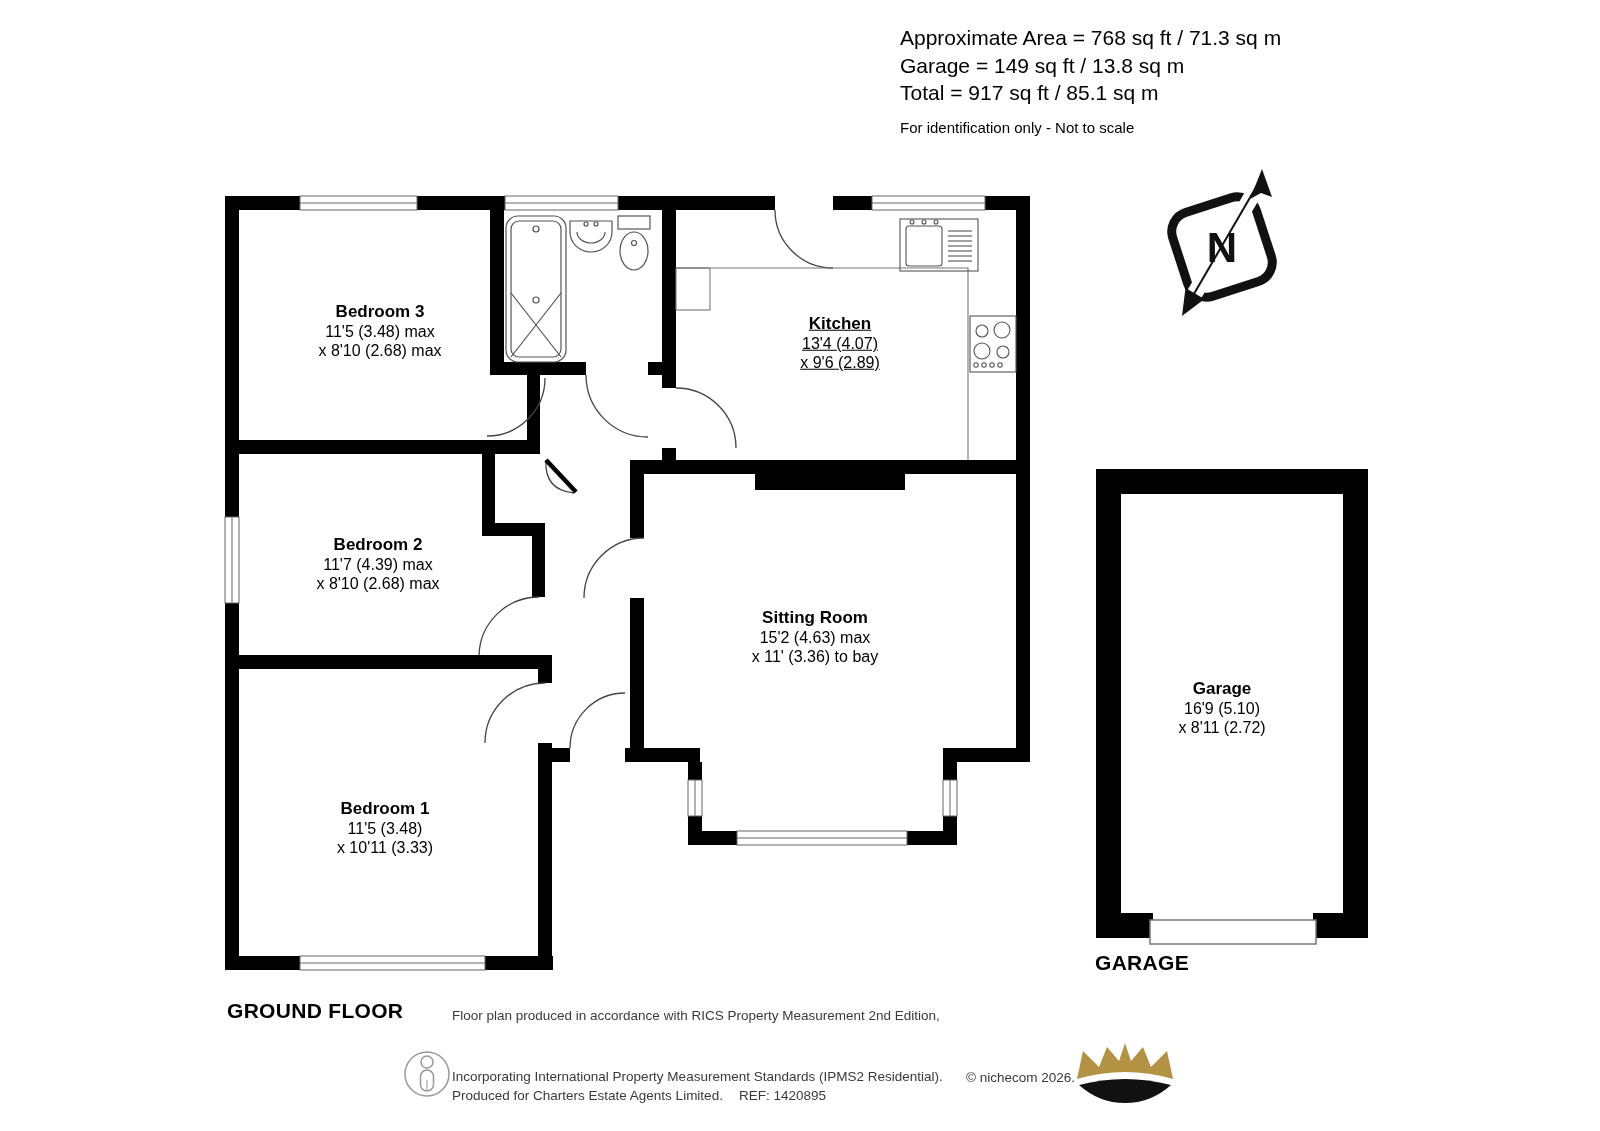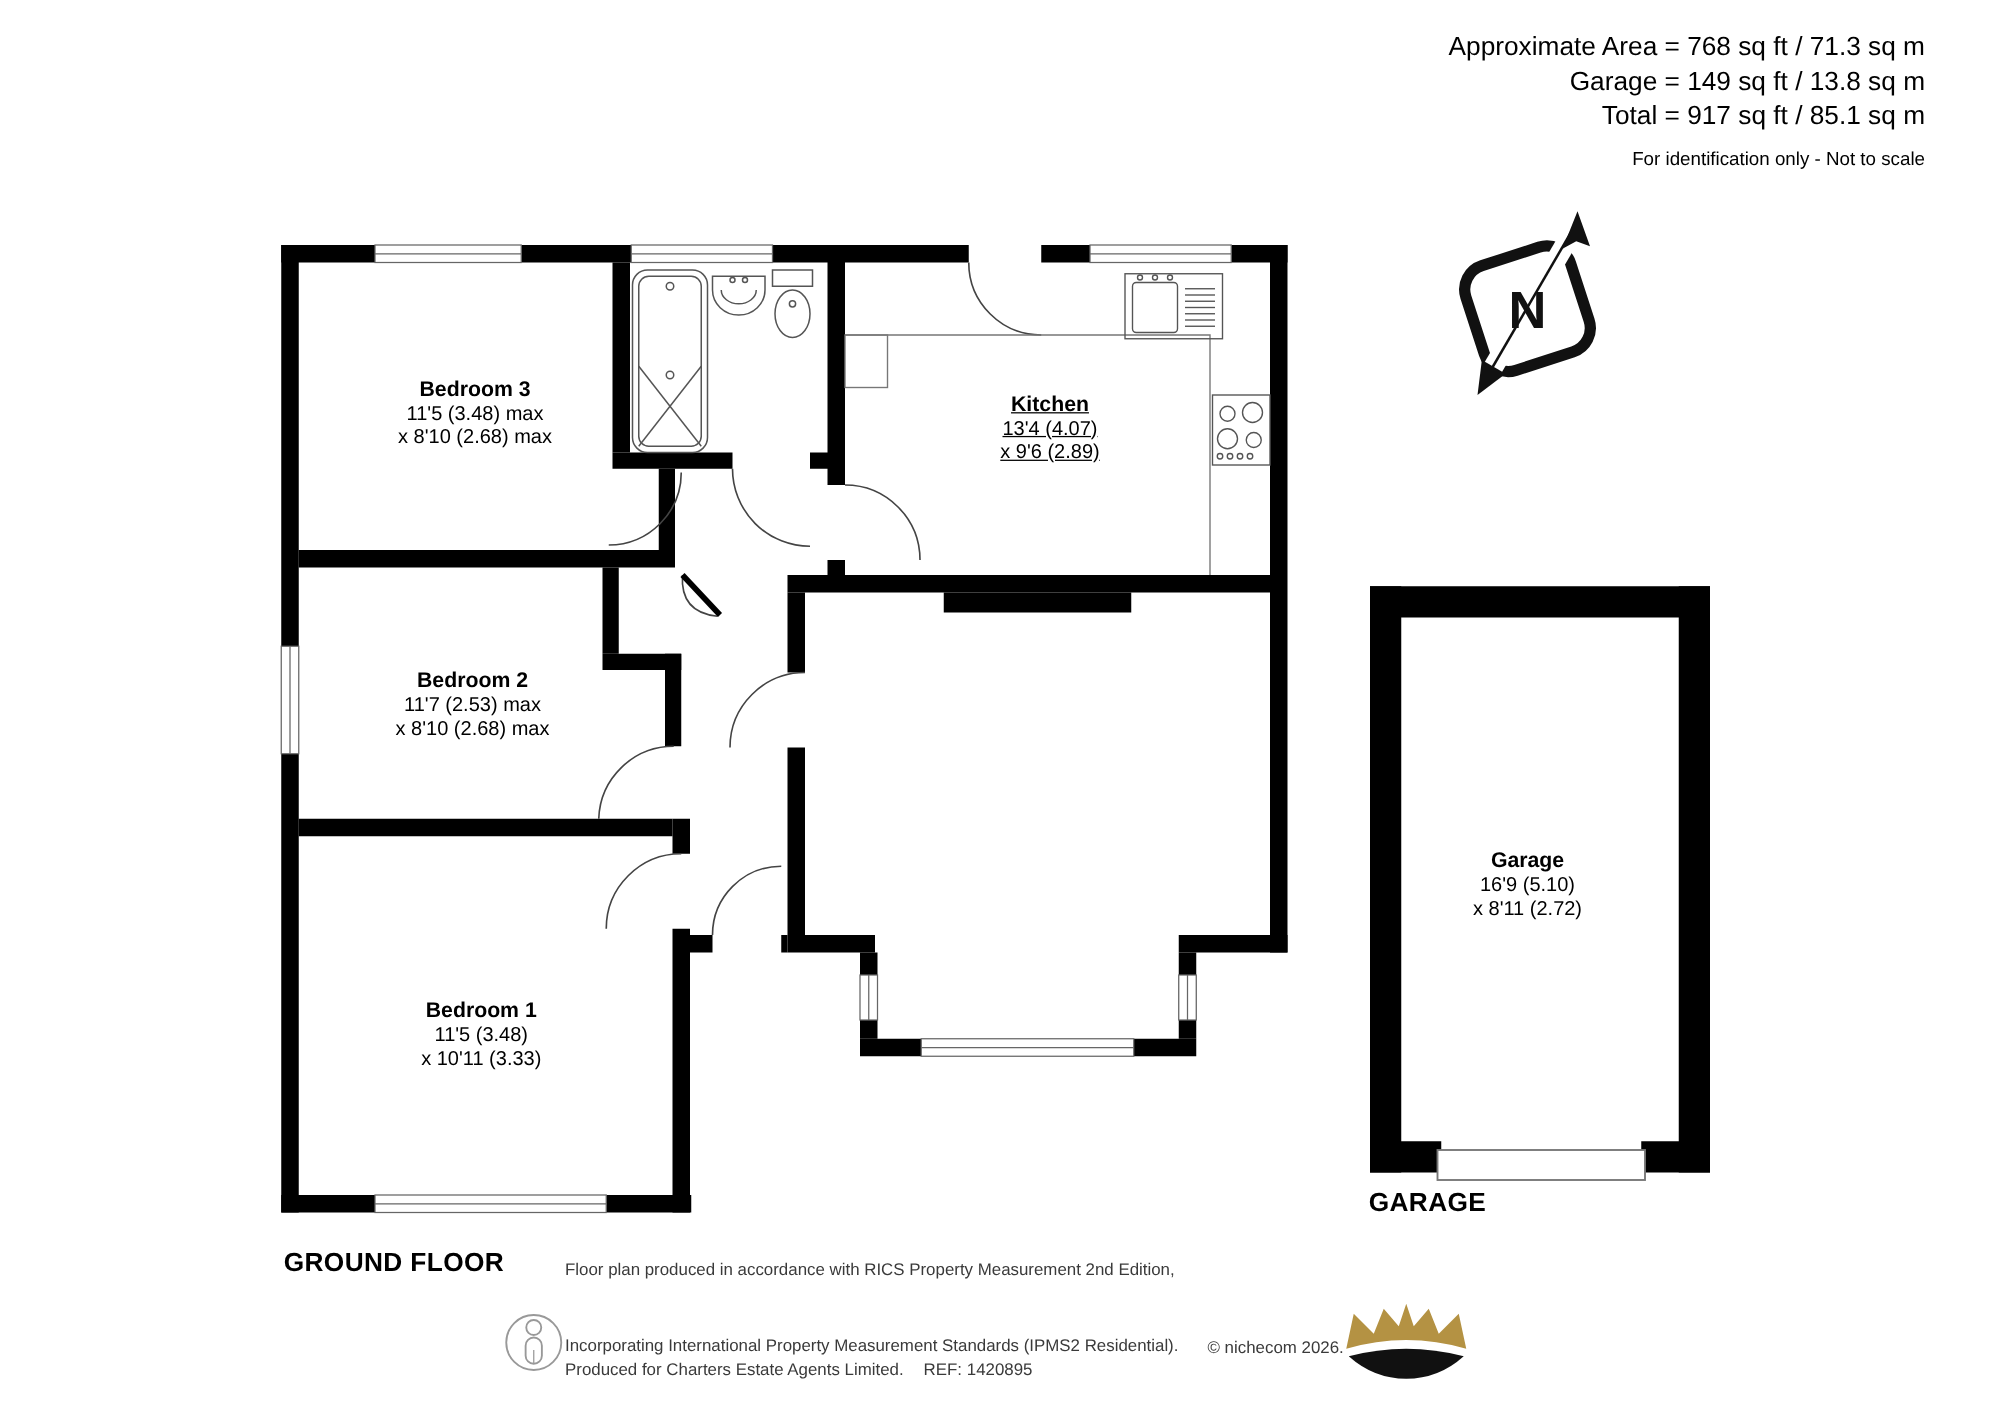--- a/index.html
+++ b/index.html
@@ -1,20 +1,20 @@
 <!DOCTYPE html>
 <html><head>
 <meta charset="utf-8">
 <style>
   html,body{margin:0;padding:0;background:#fff;}
   #page{position:relative;width:1600px;height:1131px;background:#fff;overflow:hidden;
         font-family:"Liberation Sans", sans-serif;color:#111;}
   #plan-svg{position:absolute;left:0;top:0;}
   .abs{position:absolute;}
-  .area-block{top:24px;left:900px;width:640px;text-align:right;font-size:21px;line-height:27.5px;color:#000;}
+  .area-block{top:24px;left:900px;width:640px;font-size:21px;line-height:27.5px;color:#000;}
   .area-note{font-size:15px;margin-top:7px;color:#000;}
   .room-label{position:absolute;transform:translate(-50%,-50%);text-align:center;
               font-size:16px;line-height:19.5px;white-space:nowrap;color:#000;}
   .room-label .rname{font-weight:bold;font-size:17px;}
   .floor-label{position:absolute;font-weight:bold;font-size:21px;letter-spacing:.3px;color:#000;}
   .footer-line{position:absolute;font-size:13.5px;color:#3a3a3a;white-space:nowrap;}
   .ref-span{margin-left:16px;}
 </style>
 </head>
 <body>
@@ -197,22 +197,27 @@
     <div>11'5 (3.48) max</div>
     <div>x 8'10 (2.68) max</div>
   </div>
   <div class="room-label" style="left:840px;top:343px;text-decoration:underline;">
     <div class="rname">Kitchen</div>
     <div>13'4 (4.07)</div>
     <div>x 9'6 (2.89)</div>
   </div>
   <div class="room-label" style="left:378px;top:564px;">
     <div class="rname">Bedroom 2</div>
-    <div>11'7 (2.53) max</div>
+    <div>11'7 (4.39) max</div>
     <div>x 8'10 (2.68) max</div>
+  </div>
+  <div class="room-label" style="left:815px;top:637px;">
+    <div class="rname">Sitting Room</div>
+    <div>15'2 (4.63) max</div>
+    <div>x 11' (3.36) to bay</div>
   </div>
   <div class="room-label" style="left:385px;top:828px;">
     <div class="rname">Bedroom 1</div>
     <div>11'5 (3.48)</div>
     <div>x 10'11 (3.33)</div>
   </div>
   <div class="room-label" style="left:1222px;top:708px;">
     <div class="rname">Garage</div>
     <div>16'9 (5.10)</div>
     <div>x 8'11 (2.72)</div>

